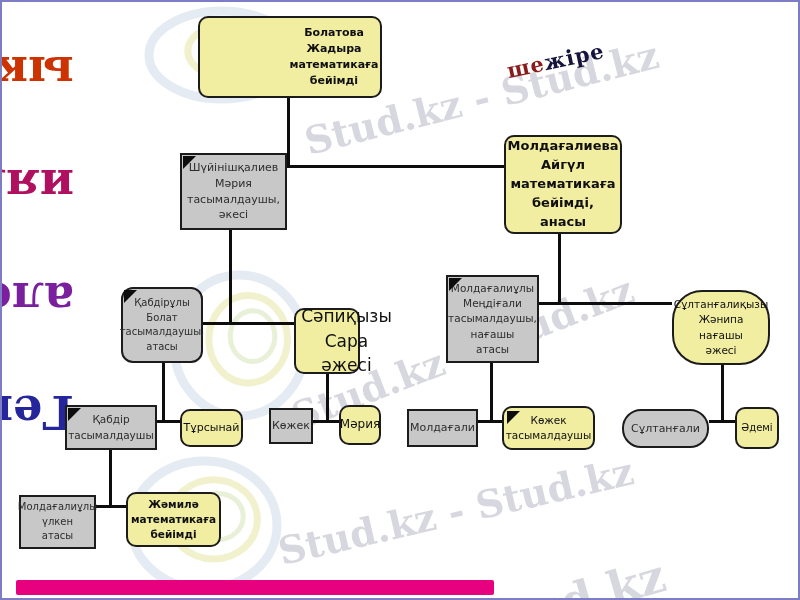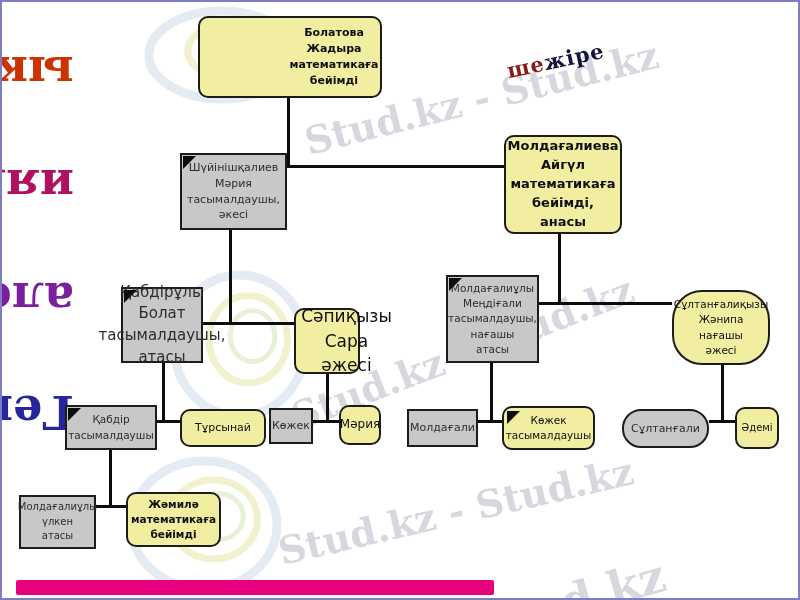--- a/index.html
+++ b/index.html
@@ -132,21 +132,21 @@
       </div>
       <div class="node yellow bold" style="left: 502px; top: 133px; width: 118px; height: 99px; font-size: 13px;">
         <div class="node-text">
           <div>Молдағалиева</div>
           <div>Айгүл</div>
           <div>математикаға</div>
           <div>бейімді,</div>
           <div>анасы</div>
         </div>
       </div>
-      <div class="node gray" style="left: 119px; top: 285px; width: 82px; height: 76px; font-size: 15px;">
+      <div class="node gray" style="left: 119px; top: 285px; width: 82px; height: 76px; font-size: 10px; border-radius: 12px;">
         <div class="fold"></div>
         <div class="node-text">
           <div>Қабдірұлы</div>
           <div>Болат</div>
           <div>тасымалдаушы,</div>
           <div>атасы</div>
         </div>
       </div>
       <div class="node yellow" style="left: 292px; top: 306px; width: 66px; height: 66px; font-size: 17px; padding-left: 39px;">
         <div class="node-text">
@@ -173,21 +173,21 @@
           <div>әжесі</div>
         </div>
       </div>
       <div class="node gray" style="left: 63px; top: 403px; width: 92px; height: 45px; font-size: 10.5px;">
         <div class="fold"></div>
         <div class="node-text">
           <div>Қабдір</div>
           <div>тасымалдаушы</div>
         </div>
       </div>
-      <div class="node yellow" style="left: 178px; top: 407px; width: 86px; height: 38px; font-size: 11px;">
+      <div class="node yellow" style="left: 178px; top: 407px; width: 63px; height: 38px; font-size: 11px;">
         <div class="node-text">
           <div>Тұрсынай</div>
         </div>
       </div>
       <div class="node gray" style="left: 267px; top: 406px; width: 44px; height: 36px; font-size: 11px;">
         <div class="node-text">
           <div>Көжек</div>
         </div>
       </div>
       <div class="node yellow" style="left: 337px; top: 403px; width: 42px; height: 40px; font-size: 12px;">

